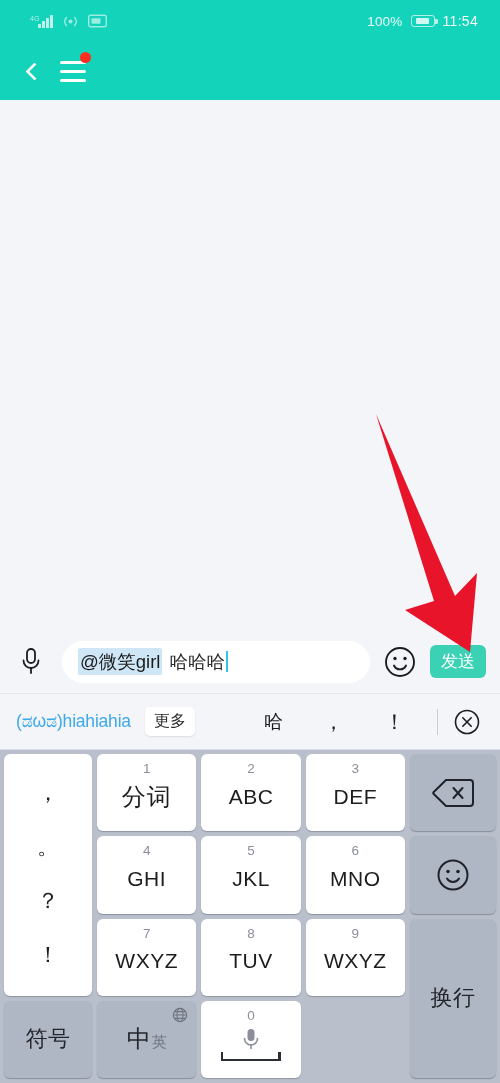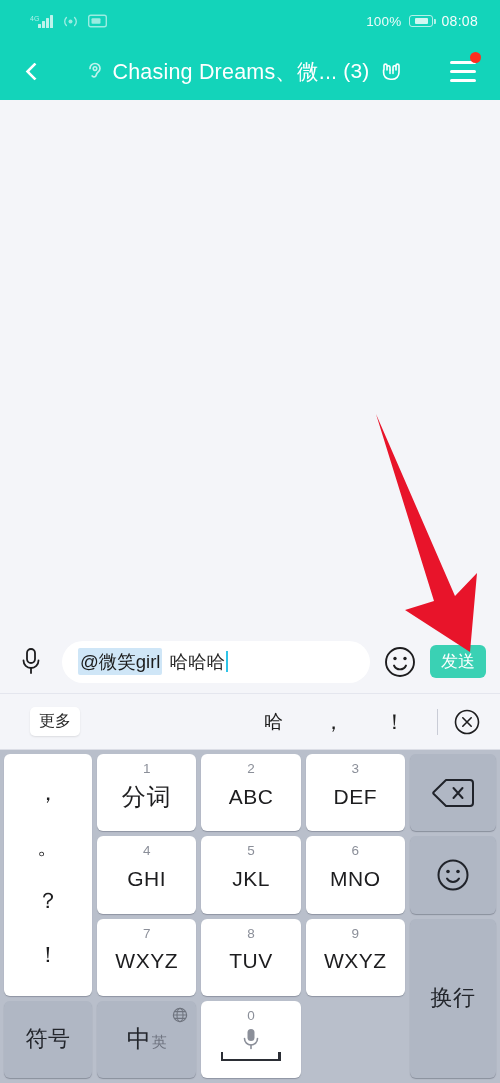--- a/index.html
+++ b/index.html
@@ -242,43 +242,27 @@
           <rect x="0.7" y="1.2" width="17.6" height="11.6" rx="2" stroke="#fff" stroke-width="1.4" fill="none" opacity=".8"></rect>
           <rect x="3.5" y="4.2" width="9" height="5.6" rx="1" fill="#fff" opacity=".8"></rect>
         </svg>
       </span>
     </div>
     <div class="sb-right">
       <span class="sb-battery-text">100%</span>
       <span class="battery">
           <i></i>
         </span>
-      <span class="sb-time">08:08</span>
+      <span class="sb-time">11:54</span>
     </div>
   </div>
 
   <div class="titlebar">
     <div class="back-btn">
       <span class="chev"></span>
-    </div>
-    <div class="title-center">
-      <span class="ear-icon">
-        <svg width="22" height="24" viewBox="0 0 22 24">
-          <path d="M6 9.5a5 5 0 0110 0c0 2.6-2 3.4-2.9 4.6-.8 1-.6 2.3-1.6 3.2-1 .9-2.6.7-3.3-.3" stroke="#fff" stroke-width="1.7" fill="none" stroke-linecap="round" opacity=".85"></path>
-          <circle cx="11" cy="9.6" r="1.8" stroke="#fff" stroke-width="1.5" fill="none" opacity=".85"></circle>
-        </svg>
-      </span>
-      <span class="title-text">Chasing Dreams、微...</span>
-      <span class="count-text">(3)</span>
-      <span class="rock-icon">
-        <svg width="26" height="26" viewBox="0 0 26 26">
-          <path d="M6 12V7.6a1.5 1.5 0 013 0V12M9 12V9.2a1.5 1.5 0 013 0V12M15 12V9.2a1.5 1.5 0 013 0V12M18 12V7.6a1.5 1.5 0 013 0v6.6c0 4.3-3 7.1-6.8 7.1h-2C8 20.8 5.6 18.2 5.6 14.6V12" stroke="#fff" stroke-width="1.6" fill="none" stroke-linejoin="round" stroke-linecap="round"></path>
-          <path d="M12 12.2v3.2M15 12.2v3.2" stroke="#fff" stroke-width="1.5" stroke-linecap="round"></path>
-        </svg>
-      </span>
     </div>
     <div class="menu-btn">
       <i></i>
       <i></i>
       <i></i>
       <span class="menu-dot"></span>
     </div>
   </div>
 
   <div class="chat-body"></div>
@@ -301,20 +285,21 @@
         <circle cx="17" cy="17" r="14" stroke="#1d1d1f" stroke-width="1.9" fill="none"></circle>
         <circle cx="12" cy="13.5" r="1.7" fill="#1d1d1f"></circle>
         <circle cx="22" cy="13.5" r="1.7" fill="#1d1d1f"></circle>
         <path d="M11 20.5a6.6 6.6 0 0012 0" stroke="#1d1d1f" stroke-width="1.9" fill="none" stroke-linecap="round"></path>
       </svg>
     </div>
     <button class="send-btn">发送</button>
   </div>
 
   <div class="suggestbar">
+    <span class="emoticon">(ಡωಡ)hiahiahia</span>
     <span class="more-btn">更多</span>
     <div class="cand-list">
       <span class="cand">哈</span>
       <span class="cand sym">，</span>
       <span class="cand sym">！</span>
       <span class="cand-divider"></span>
       <span class="close-btn">
         <svg width="28" height="28" viewBox="0 0 28 28">
           <circle cx="14" cy="14" r="11.5" stroke="#1d1d1f" stroke-width="1.6" fill="none"></circle>
           <path d="M9.8 9.8l8.4 8.4M18.2 9.8l-8.4 8.4" stroke="#1d1d1f" stroke-width="1.6" stroke-linecap="round"></path>

